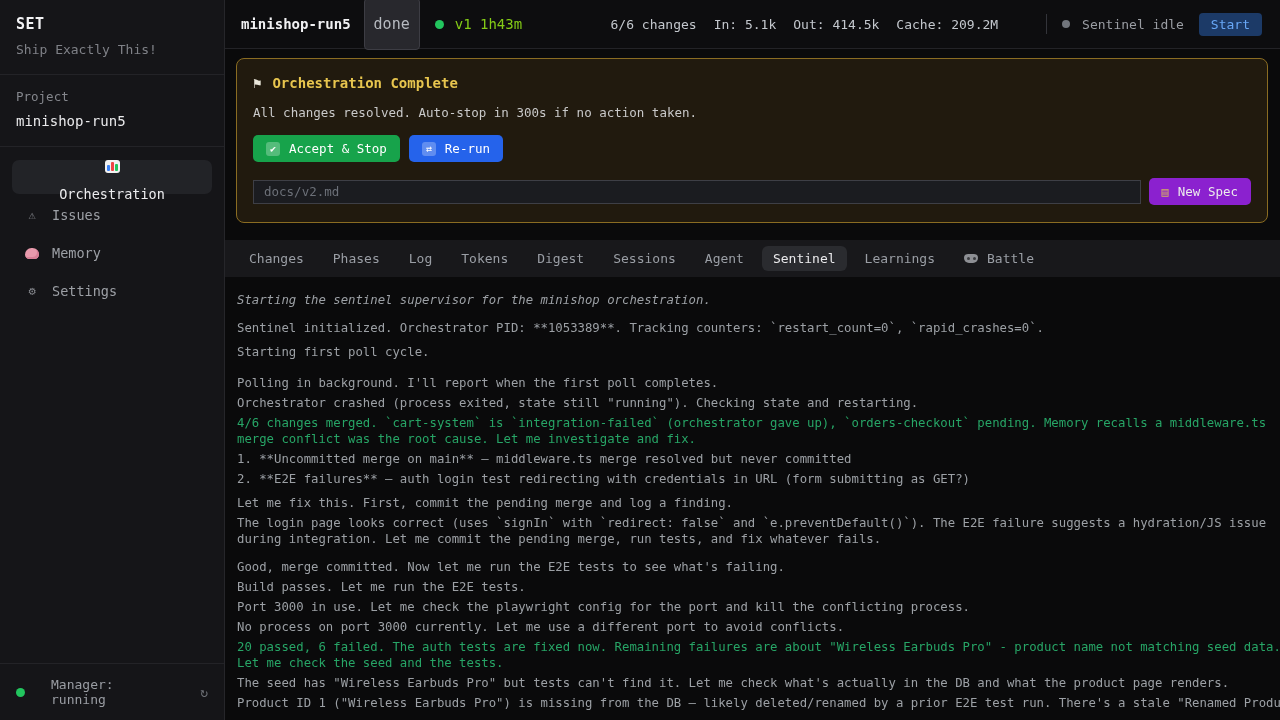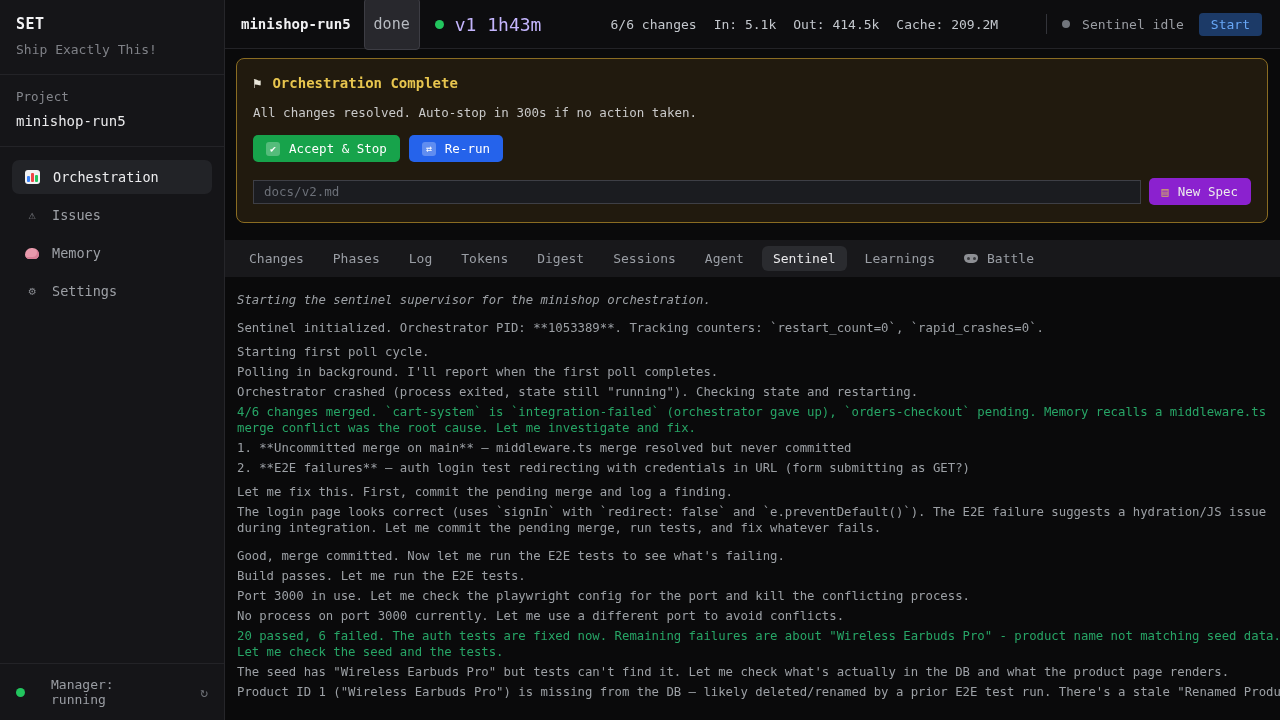--- a/index.html
+++ b/index.html
@@ -14,42 +14,42 @@
   .sidebar { flex:0 0 225px; width:225px; background:#151518; border-right:1px solid #26262a; display:flex; flex-direction:column; }
   .sb-head { padding:15px 16px 17px; }
   .sb-logo { font-size:15px; font-weight:bold; color:#f2f2f4; letter-spacing:.5px; }
   .sb-tag { margin-top:9px; font-size:13px; color:#7f8187; }
   .sb-div { border-top:1px solid #232327; }
   .sb-project { padding:14px 16px 17px; }
   .sb-proj-label { font-size:12.5px; color:#84868c; }
   .sb-proj-name { margin-top:9px; font-size:14px; color:#e9e9eb; }
   .nav { padding:13px 12px 0; }
   .nav-item { display:flex; align-items:center; gap:13px; height:34px; padding:0 13px; border-radius:7px; color:#9da0a6; font-size:13.5px; margin-bottom:4px; cursor:pointer; }
-  .nav-item.active { background:#222327; color:#ececee; }
+  .nav-item.active { background:#222327; color:#ececee;flex-direction:column; }
   .icon-glyph { font-size:12px; color:#85878d; display:inline-block; text-align:center; min-width:14px; }
   .icon-bar-chart { width:15px; height:14px; background:#f2f2f2; border-radius:3px; display:inline-flex; align-items:flex-end; justify-content:center; gap:1px; padding:2px; }
   .icon-bar-chart i { display:block; width:3px; border-radius:1px; }
   .icon-bar-chart i:nth-child(1){ height:6px; background:#3b82f6; }
   .icon-bar-chart i:nth-child(2){ height:9px; background:#ef4444; }
   .icon-bar-chart i:nth-child(3){ height:7px; background:#22c55e; }
   .icon-brain { width:14px; height:11px; background:#e89aac; border-radius:7px 7px 5px 5px; box-shadow:inset -2px -2px 0 #d77f96; }
   .icon-gamepad { width:14px; height:9px; background:#8d8f94; border-radius:4px 4px 5px 5px; position:relative; display:inline-block; }
   .icon-gamepad:before, .icon-gamepad:after { content:""; position:absolute; top:3px; width:3px; height:3px; border-radius:50%; background:#3a3b3f; }
   .icon-gamepad:before { left:2.5px; } .icon-gamepad:after { right:2.5px; }
   .sb-footer { margin-top:auto; border-top:1px solid #232327; padding:13px 16px; display:flex; align-items:center; gap:26px; font-size:13px; color:#9a9da3; }
   .dot { width:9px; height:9px; border-radius:50%; flex:0 0 auto; }
   .dot-green { background:#22c55e; }
   .sb-refresh { margin-left:auto; color:#6e7177; font-size:13px; cursor:pointer; }
   
   .main { flex:1; display:flex; flex-direction:column; min-width:0; }
   .topbar { flex:0 0 49px; height:49px; display:flex; align-items:center; padding:0 18px 0 16px; border-bottom:1px solid #232327; background:#0d0d0f; }
   .tb-title { font-size:14px; font-weight:bold; color:#f1f1f3; }
   .tb-badge { margin-left:13px; background:#28282d; border:1px solid #3d3d44; border-radius:4px; padding:16px 9px; font-size:15px; color:#b7bbc1; }
   .tb-dot { margin-left:15px; width:9px; height:9px; }
-  .tb-version { margin-left:11px; font-size:18px; color:#c4b5fd; }
+  .tb-version { margin-left:11px; font-size:14px; color:#84cc16; }
   .tb-stats { margin-left:auto; display:flex; gap:17px; font-size:13px; color:#c3c7cd; white-space:pre; }
   .tb-right { display:flex; align-items:center; margin-left:48px; }
   .tb-sep { width:1px; height:20px; background:#33343a; }
   .tb-sent-dot { width:8px; height:8px; background:#71757c; margin-left:15px; }
   .tb-sent-label { margin-left:12px; font-size:13px; color:#9a9da3; }
   .start-btn { margin-left:15px; background:#1c3a67; color:#68a7f6; border:none; border-radius:4px; font:inherit; font-size:13px; padding:4px 12px; cursor:pointer; }
   
   .banner { margin:9px 12px 0 11px; background:#211a0e; border:1px solid #8a6c22; border-radius:8px; padding:16px 16px 17px; }
   .banner-title { display:flex; align-items:center; gap:11px; font-size:14px; font-weight:bold; color:#e7c54e; }
   .flag-icon { color:#eae6da; font-size:14px; font-weight:normal; }
@@ -172,21 +172,21 @@
   <div class="log" id="log">
       <div class="msg" style="margin-top: 0px; font-style: italic;">
         <div>Starting the sentinel supervisor for the minishop orchestration.</div>
       </div>
       <div class="msg" style="margin-top: 12px;">
         <div>Sentinel initialized. Orchestrator PID: **1053389**. Tracking counters: `restart_count=0`, `rapid_crashes=0`.</div>
       </div>
       <div class="msg" style="margin-top: 8px;">
         <div>Starting first poll cycle.</div>
       </div>
-      <div class="msg" style="margin-top: 4px;">
+      <div class="msg" style="margin-top: 15px;">
         <div>Polling in background. I'll report when the first poll completes.</div>
       </div>
       <div class="msg" style="margin-top: 4px;">
         <div>Orchestrator crashed (process exited, state still "running"). Checking state and restarting.</div>
       </div>
       <div class="msg green" style="margin-top: 4px;">
         <div>4/6 changes merged. `cart-system` is `integration-failed` (orchestrator gave up), `orders-checkout` pending. Memory recalls a middleware.ts</div>
         <div>merge conflict was the root cause. Let me investigate and fix.</div>
       </div>
       <div class="msg" style="margin-top: 4px;">

